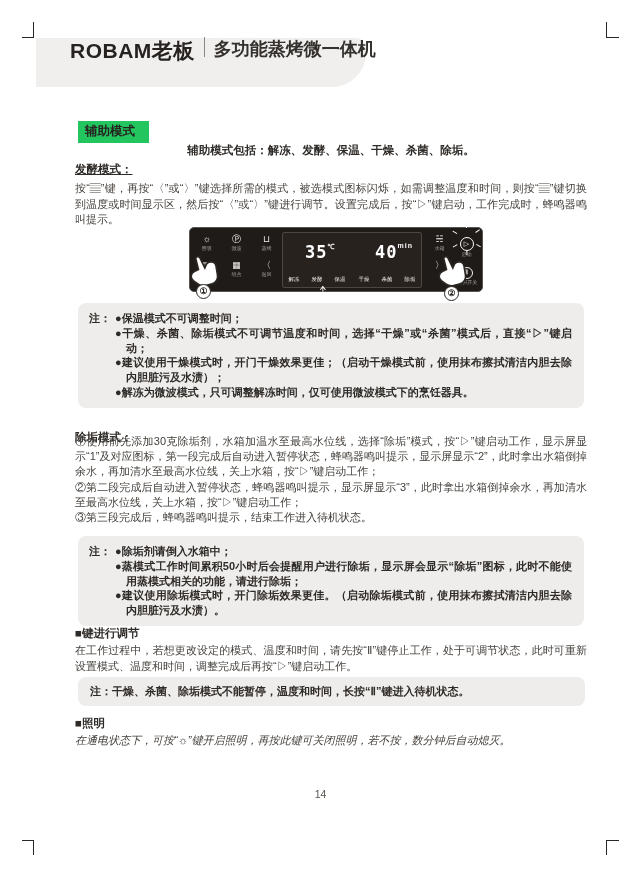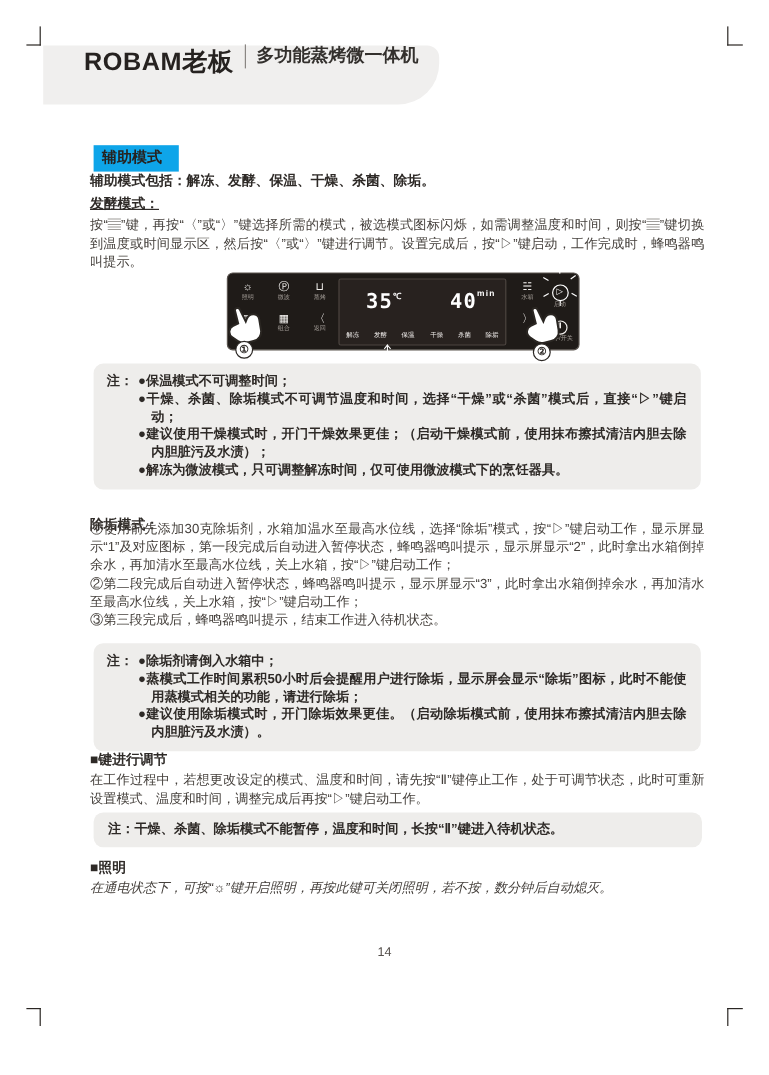--- a/index.html
+++ b/index.html
@@ -11,27 +11,27 @@
   .crop-tl{left:22px;top:22px;width:11px;height:15px;border-right:1.5px solid #2b2724;border-bottom:1.5px solid #2b2724;}
   .crop-tr{left:606px;top:22px;width:12px;height:15px;border-left:1.5px solid #2b2724;border-bottom:1.5px solid #2b2724;}
   .crop-bl{left:22px;top:840px;width:11px;height:14px;border-right:1.5px solid #2b2724;border-top:1.5px solid #2b2724;}
   .crop-br{left:606px;top:840px;width:12px;height:14px;border-left:1.5px solid #2b2724;border-top:1.5px solid #2b2724;}
 
   
   .header-band{position:absolute;left:36px;top:38px;width:330px;height:49px;background:#f0efee;border-radius:0 10px 34px 0;}
   .logo-row{position:absolute;left:70px;top:37px;display:flex;align-items:flex-start;}
   .brand{font-size:21px;font-weight:800;letter-spacing:.5px;color:#262220;}
   .logo-divider{width:1px;height:20px;background:#8a8683;margin:0 9px;}
-  .subtitle{font-size:15px;font-weight:700;color:#33302d;}
+  .subtitle{font-size:18px;font-weight:700;color:#33302d;}
 
   
   .abs{position:absolute;}
   .col{left:75px;width:512px;}
   .sec-label{left:78px;top:121px;}
-  .sec-label span{display:inline-block;background:#0ea5e9;color:#262220;font-weight:700;font-size:12.5px;padding:2px 14px 3px 7px;}
+  .sec-label span{display:inline-block;background:#22c55e;color:#262220;font-weight:700;font-size:12.5px;padding:2px 14px 3px 7px;}
   .b-intro{top:143px;font-weight:700;font-size:11.5px;color:#2e2a27;}
   .b-head{font-weight:700;font-size:11.5px;color:#2e2a27;}
   .b-para{font-size:11px;line-height:15.5px;color:#45403c;text-align:justify;}
   .steps p{margin:0;font-size:11px;line-height:15.2px;color:#45403c;text-align:justify;}
 
   
   .note{position:absolute;left:78px;width:483px;background:#eeedeb;border-radius:8px;
         padding:8px 12px 8px 11px;display:flex;font-weight:700;font-size:11px;line-height:14.8px;color:#2e2a27;}
   .note-prefix{flex:0 0 26px;}
   .note-items{flex:1;}
@@ -78,21 +78,21 @@
   <div class="header-band"></div>
   <div class="logo-row">
     <span class="brand">ROBAM老板</span>
     <span class="logo-divider"></span>
     <span class="subtitle">多功能蒸烤微一体机</span>
   </div>
 
   <div class="abs sec-label">
     <span>辅助模式</span>
   </div>
-  <div class="abs col b-intro" style="top:143px;">辅助模式包括：解冻、发酵、保温、干燥、杀菌、除垢。</div>
+  <div class="abs col b-intro" style="top:143px;text-align:center;">辅助模式包括：解冻、发酵、保温、干燥、杀菌、除垢。</div>
 
   <div class="abs col b-head" style="top:162px;text-decoration:underline;">发酵模式：</div>
   <div class="abs col b-para" style="top:181px;">按“▤”键，再按“〈”或“〉”键选择所需的模式，被选模式图标闪烁，如需调整温度和时间，则按“▤”键切换到温度或时间显示区，然后按“〈”或“〉”键进行调节。设置完成后，按“▷”键启动，工作完成时，蜂鸣器鸣叫提示。</div>
 
   <div class="panel-area">
     <div class="panel">
 
       <div class="key" style="left:3px;top:6px;">
         <span class="ic">☼</span>
         <span class="lb">照明</span>

